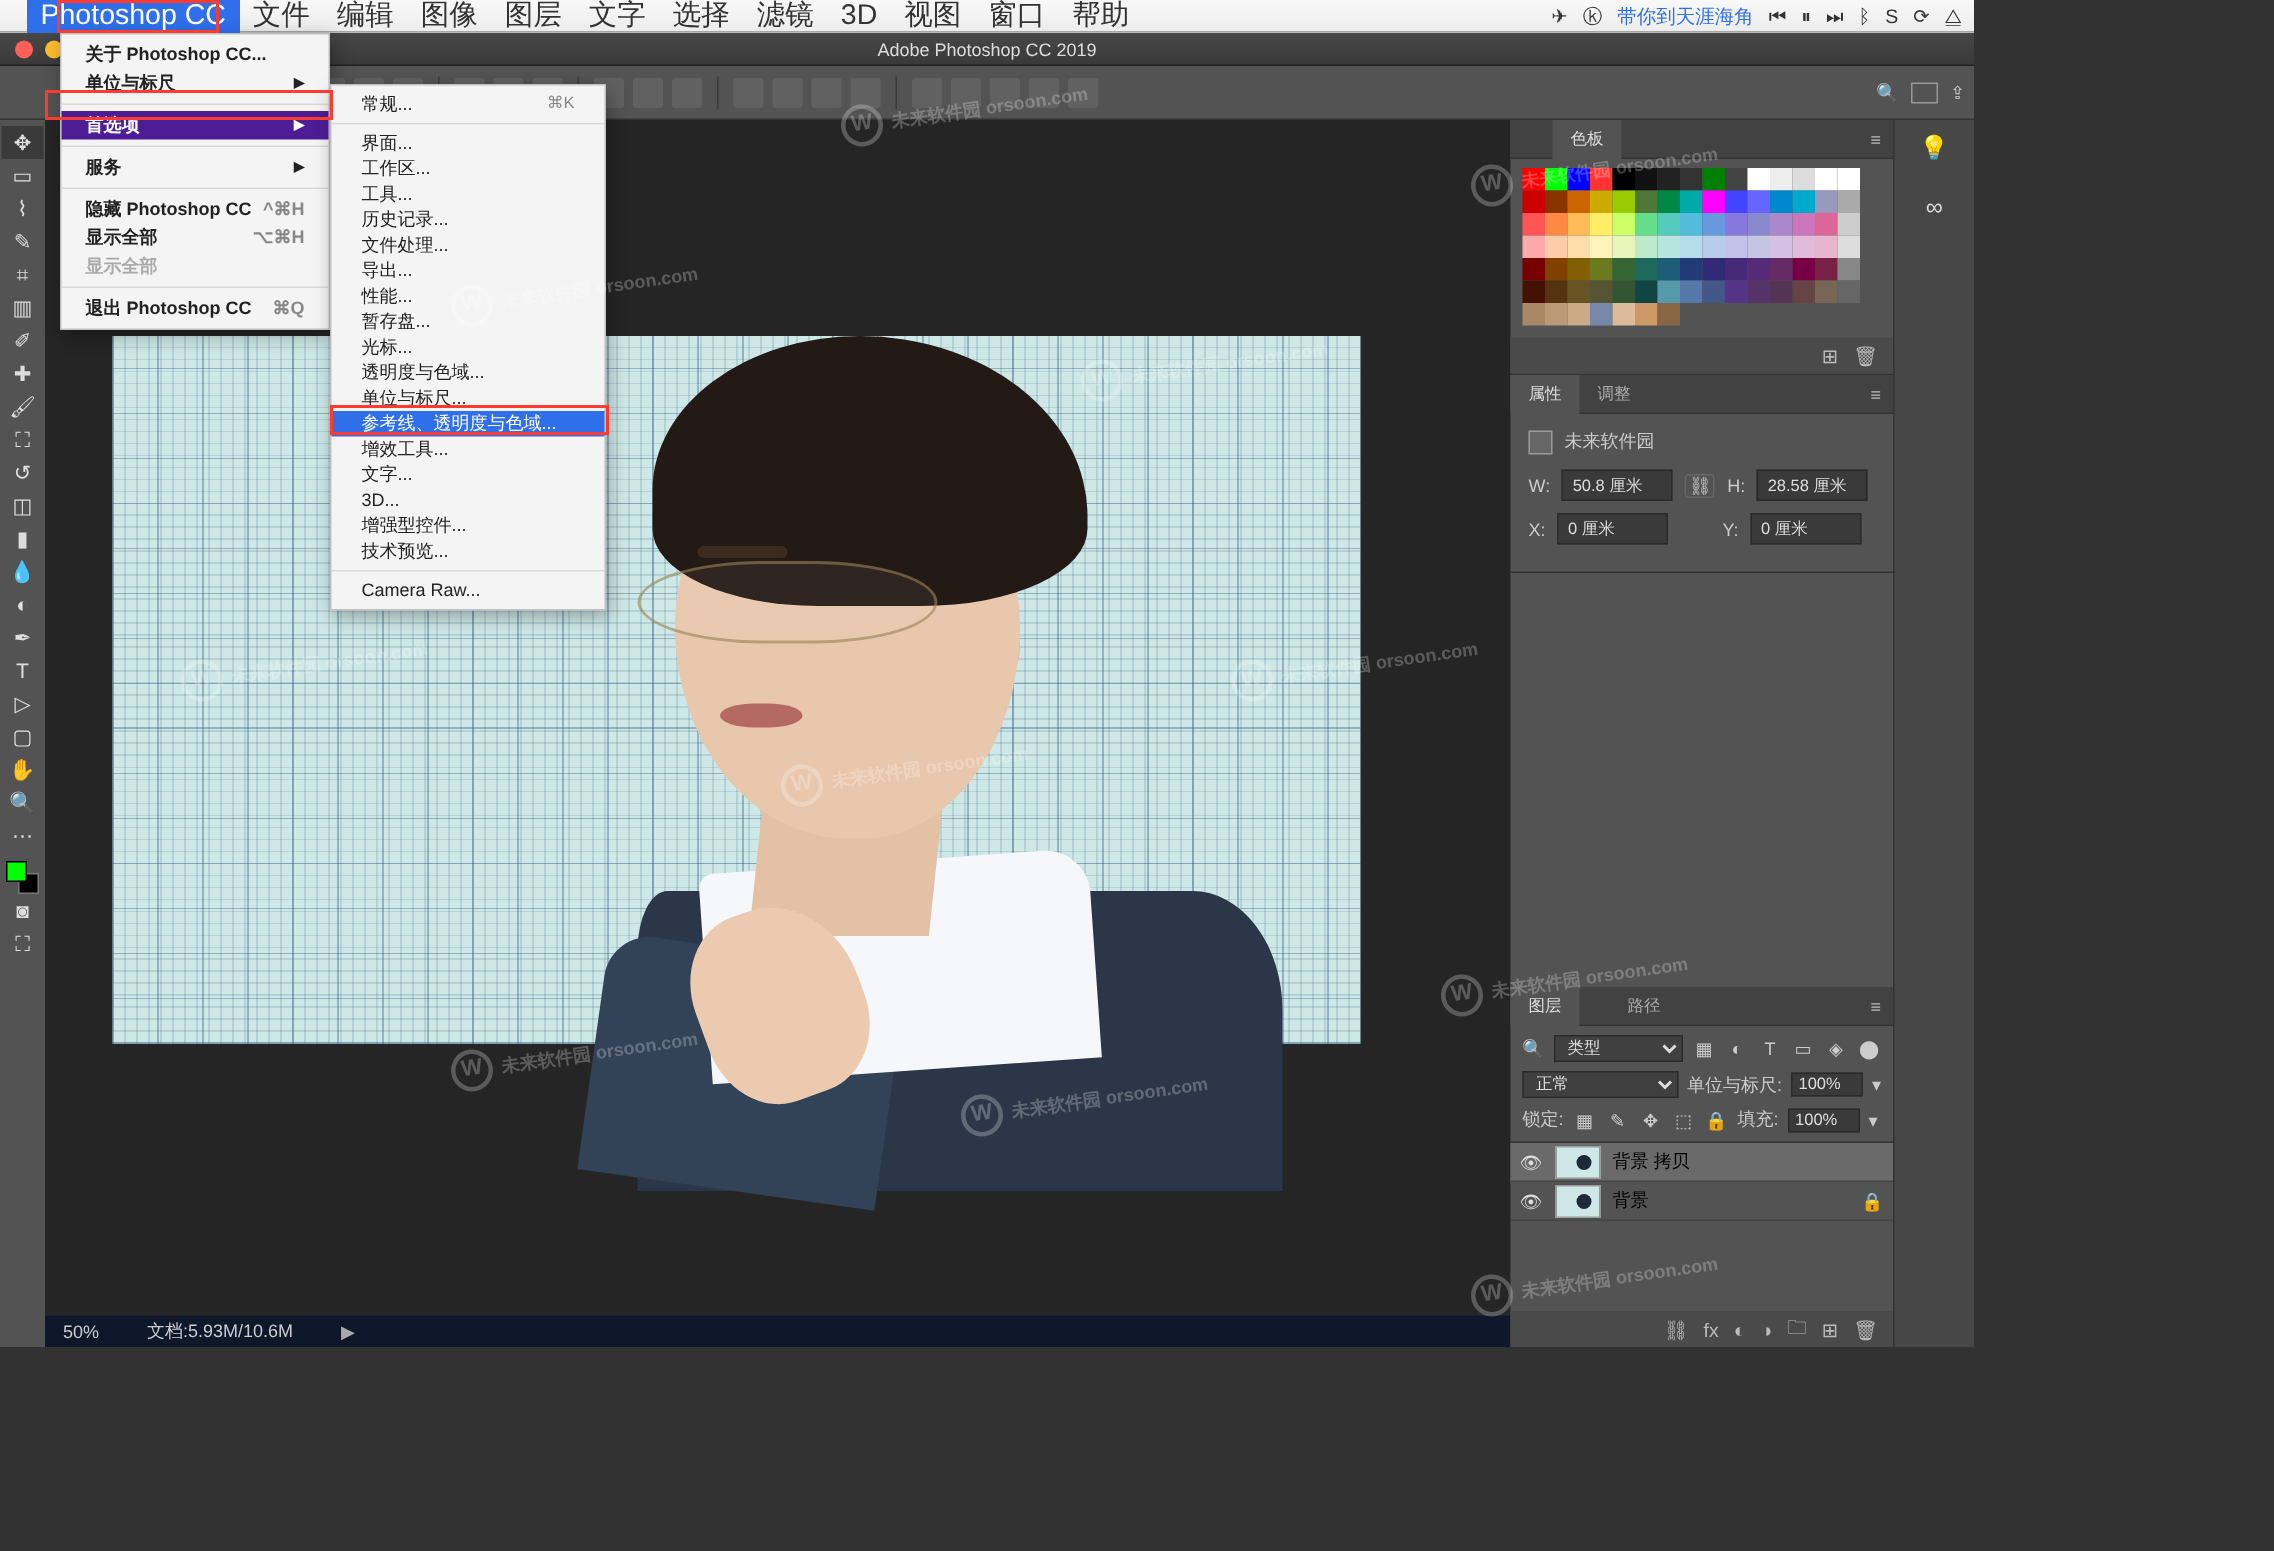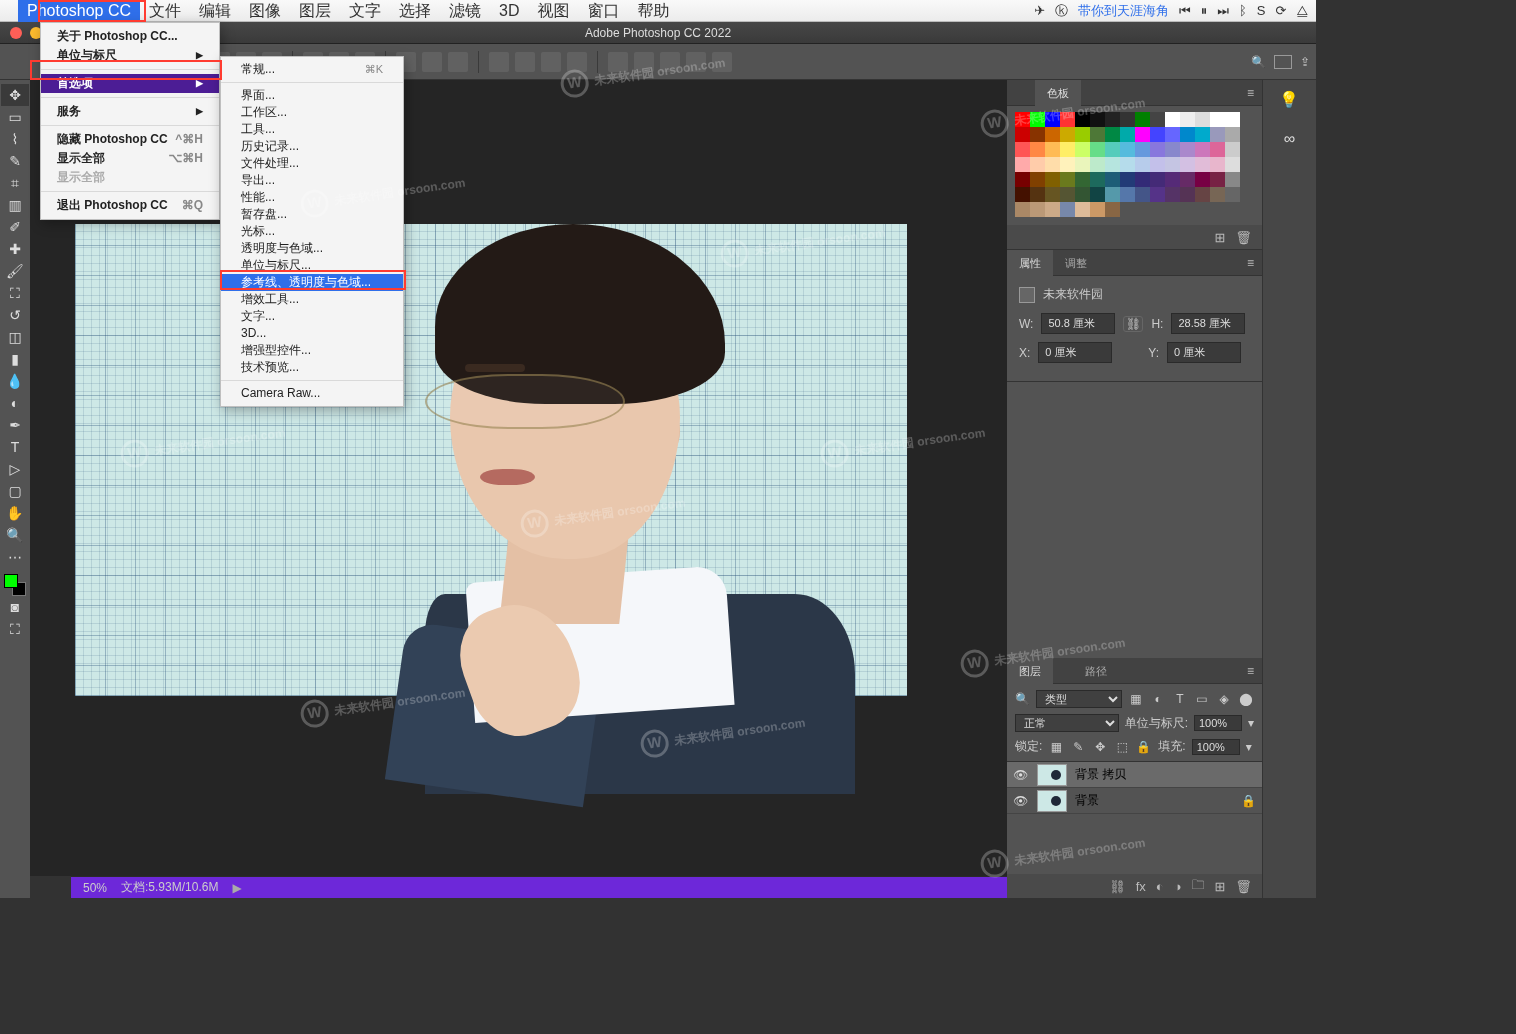--- a/index.html
+++ b/index.html
@@ -1,21 +1,21 @@
 <!DOCTYPE html>
 <html><head>
 <meta charset="utf-8">
 <style>
 * { margin: 0; padding: 0; box-sizing: border-box; font-family: -apple-system, "Helvetica Neue", Arial, sans-serif; font-size: 12px; user-select: none; }
 body { background: #323232; width: 1316px; height: 898px; overflow: hidden; position: relative; }
 
 
 .mac-menubar { height: 22px; background: linear-gradient(#f9f9f9,#ececec); display: flex; align-items: center; padding: 0 8px; color: #333; border-bottom: 1px solid #bbb; }
 .mac-menubar .apple { font-size: 14px; margin-right: 10px; }
-.mac-menubar .mitem { padding: 0 9px; height: 22px; line-height: 22px; font-size: 16px; }
+.mac-menubar .mitem { padding: 0 9px; height: 22px; line-height: 22px; font-size: 19px; }
 .mac-menubar .mitem.active { background: #2f6fea; color: #fff; }
 .mac-menubar .right { margin-left: auto; display: flex; gap: 10px; align-items: center; font-size: 12px; }
 .mac-menubar .right span { font-size: 13px; }
 .mac-menubar .song { color: #2f6fea; font-size: 12px; }
 
 
 .anno { position: absolute; border: 2px solid #ff3b30; pointer-events: none; z-index: 1000; }
 
 
 .win-title { height: 22px; background: linear-gradient(#474747,#3a3a3a); display: flex; align-items: center; position: relative; border-bottom: 1px solid #222; }
@@ -70,21 +70,21 @@
 .neck { position:absolute; left:200px; top:300px; width:120px; height:110px; background:#e4c0a5; transform:skewX(-6deg); }
 .collar { position:absolute; left:165px; top:360px; width:260px; height:140px; background:#f5f7fa; border-radius:10px 30px 0 0; transform:rotate(-4deg); }
 .suit { position:absolute; left:120px; top:380px; width:430px; height:200px; background:#2b3748; border-radius:20px 60px 0 0/40px 80px 0 0; }
 .suit2 { position:absolute; left:90px; top:420px; width:200px; height:160px; background:#324257; border-radius:30px 10px 0 0; transform:rotate(8deg);}
 .hand { position:absolute; left:160px; top:390px; width:110px; height:130px; background:#ebcab0; border-radius:40% 50% 40% 40%; transform:rotate(-20deg);}
 .glasses { position:absolute; left:120px; top:160px; width:200px; height:55px; border:2px solid rgba(150,130,80,.6); border-radius:50%/60%; background:rgba(255,255,255,.05); }
 .brow { position:absolute; width:60px; height:8px; background:#3a2a20; border-radius:4px; }
 .lips { position:absolute; left:175px; top:255px; width:55px; height:16px; background:#b56a60; border-radius:50%/60%; }
 
 
-.statusbar { position:absolute; left:30px; right:309px; bottom:0; height:22px; background:#6d28d9; color:#ccc; display:flex; align-items:center; padding:0 12px; font-size:11px; gap:14px; border-top:1px solid #2a2a2a;margin-left:41px;}
+.statusbar { position:absolute; left:30px; right:309px; bottom:0; height:22px; background:#0f172a; color:#ccc; display:flex; align-items:center; padding:0 12px; font-size:11px; gap:32px; border-top:1px solid #2a2a2a;}
 .statusbar .arrow { color:#aaa; }
 
 
 .rcol { position:absolute; right:54px; top:80px; width:255px; bottom:0; background:#535353; display:flex; flex-direction:column; }
 .rcol2 { position:absolute; right:0; top:80px; width:54px; bottom:0; background:#474747; border-left:1px solid #333; display:flex; flex-direction:column; align-items:center; padding-top:8px; gap:18px;}
 .rcol2 .ic { width:22px; height:22px; color:#ddd; font-size:16px; display:flex; align-items:center; justify-content:center;}
 
 .panel { border-bottom:1px solid #333; }
 .tabs { height:26px; display:flex; align-items:center; background:#424242; border-bottom:1px solid #333; }
 .tabs .tab { padding:0 12px; height:26px; line-height:26px; color:#aaa; font-size:11px; }
@@ -156,21 +156,21 @@
 <div class="anno" style="left:38px; top:0px; width:108px; height:22px;"></div>
 <div class="anno" style="left:30px; top:60px; width:192px; height:20px;"></div>
 <div class="anno" style="left:220px; top:270px; width:186px; height:20px;"></div>
 
 <div class="win-title">
   <div class="traffic">
     <span class="tred"></span>
     <span class="tyel"></span>
     <span class="tgrn"></span>
   </div>
-  <div class="title">Adobe Photoshop CC 2022</div>
+  <div class="title">Adobe Photoshop CC 2019</div>
 </div>
 
 <div class="optbar">
   <span class="ico"></span>
     <span class="ico"></span>
     <span class="ico"></span>
   <span class="sep"></span>
   <span class="ico"></span>
     <span class="ico"></span>
     <span class="ico"></span>

